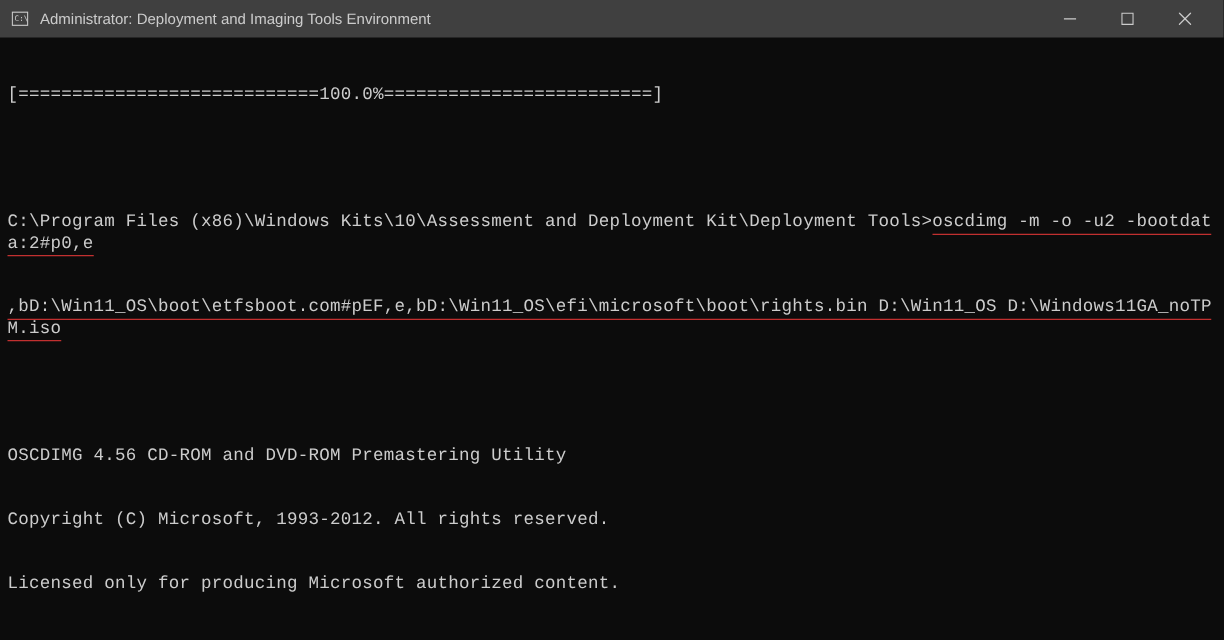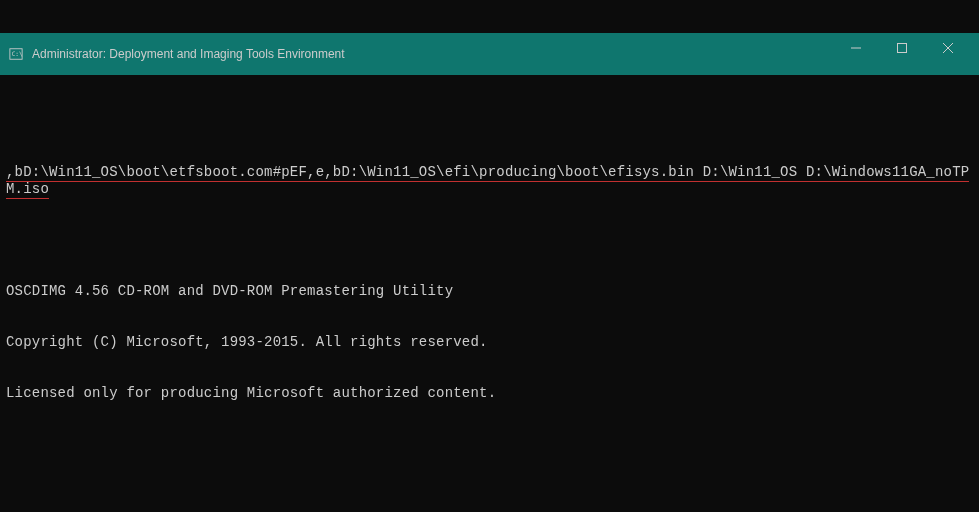--- a/index.html
+++ b/index.html
@@ -8,29 +8,28 @@
       box-sizing: border-box;
     }
     body {
       width: 979px;
       height: 512px;
       background: #0c0c0c;
       font-family: Consolas, "Courier New", monospace;
       overflow: hidden;
     }
     .titlebar {
-      height: 42px;
-      background: #0f766e;
+      height: 30px;
+      background: #404040;
       display: flex;
       align-items: center;
       padding: 0 8px;
       color: #cccccc;
       font-family: "Segoe UI", sans-serif;
       font-size: 12px;
-      margin-top: 33px;
     }
     .titlebar-icon {
       width: 16px;
       height: 16px;
       margin-right: 8px;
       display: flex;
       align-items: center;
       justify-content: center;
     }
     .titlebar-icon svg {
@@ -101,25 +100,27 @@
     <div class="window-control">
       <svg viewBox="0 0 10 10">
           <line x1="0" y1="0" x2="10" y2="10" stroke="#cccccc" stroke-width="1"></line>
           <line x1="10" y1="0" x2="0" y2="10" stroke="#cccccc" stroke-width="1"></line>
         </svg>
     </div>
   </div>
 </div>
 
 <div class="terminal">
+  <span class="term-line">[============================100.0%=========================]</span>
   <div class="blank"></div>
-  <span class="term-line"><span class="underlined">,bD:\Win11_OS\boot\etfsboot.com#pEF,e,bD:\Win11_OS\efi\producing\boot\efisys.bin D:\Win11_OS D:\Windows11GA_noTPM.iso</span></span>
+  <span class="term-line"><span>C:\Program Files (x86)\Windows Kits\10\Assessment and Deployment Kit\Deployment Tools&gt;</span><span class="underlined">oscdimg -m -o -u2 -bootdata:2#p0,e</span></span>
+  <span class="term-line"><span class="underlined">,bD:\Win11_OS\boot\etfsboot.com#pEF,e,bD:\Win11_OS\efi\microsoft\boot\rights.bin D:\Win11_OS D:\Windows11GA_noTPM.iso</span></span>
   <div class="blank"></div>
   <span class="term-line">OSCDIMG 4.56 CD-ROM and DVD-ROM Premastering Utility</span>
-  <span class="term-line">Copyright (C) Microsoft, 1993-2015. All rights reserved.</span>
+  <span class="term-line">Copyright (C) Microsoft, 1993-2012. All rights reserved.</span>
   <span class="term-line">Licensed only for producing Microsoft authorized content.</span>
   
   
   
   
   
   
   
   
   

